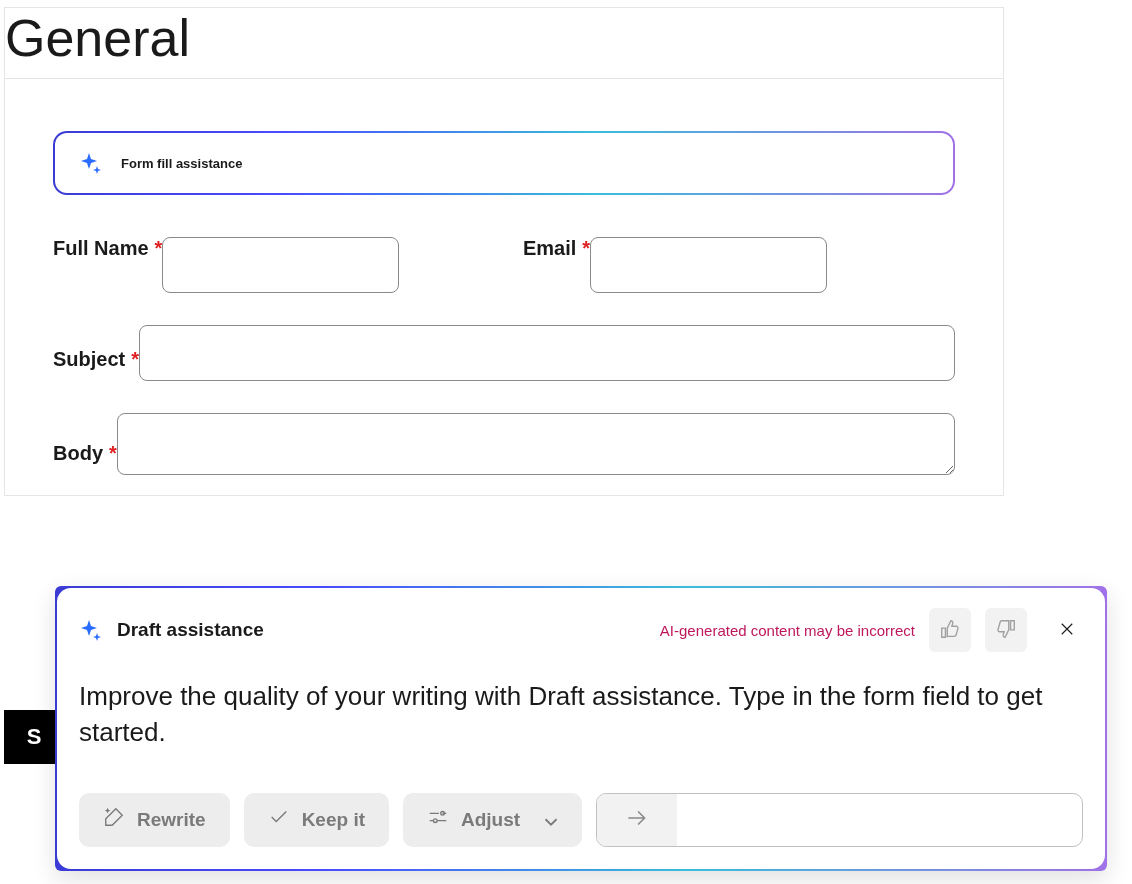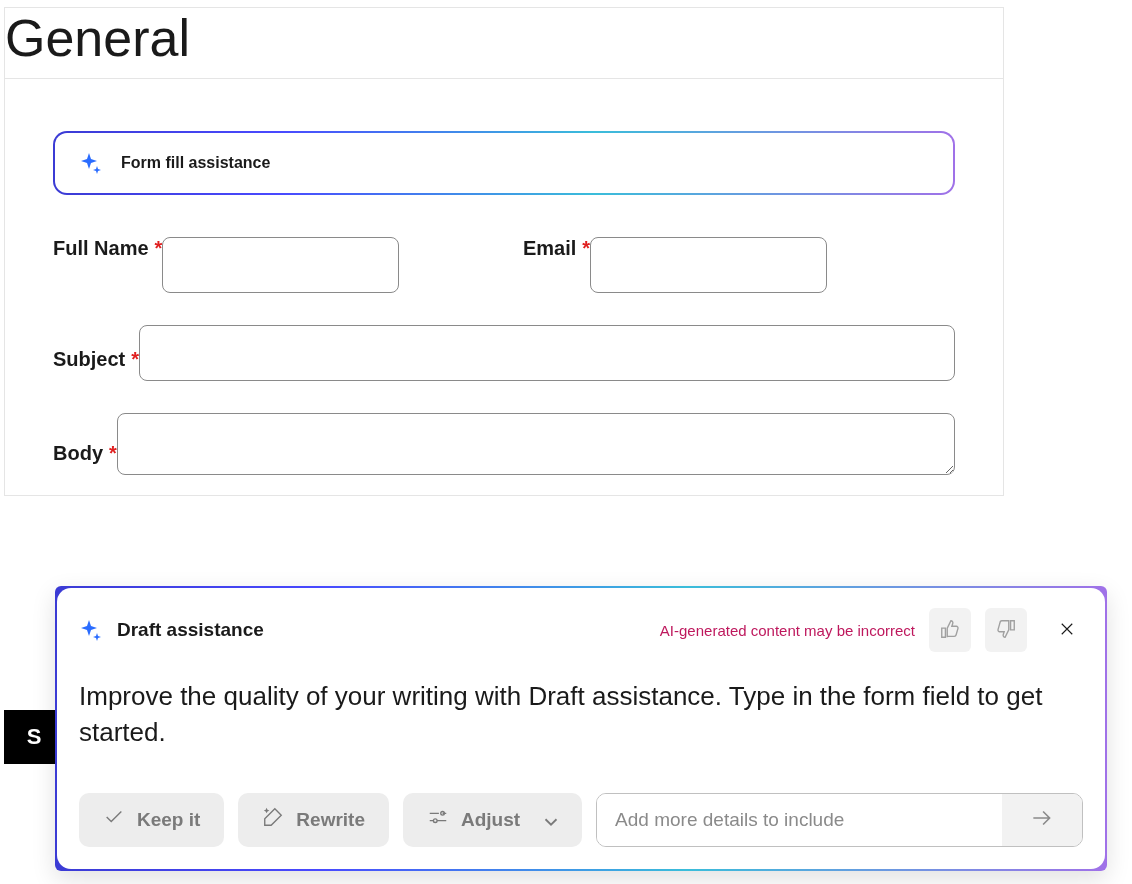--- a/index.html
+++ b/index.html
@@ -65,21 +65,21 @@
       align-items: center;
       gap: 18px;
       width: 100%;
     }
     .sparkle-icon svg {
       width: 24px;
       height: 24px;
       display: block;
     }
     .form-fill-label {
-      font-size: 16px;
+      font-size: 13px;
       font-weight: 600;
       color: #1a1a1a;
     }
     .form-row {
       display: flex;
       gap: 38px;
       margin-bottom: 32px;
     }
     .form-group {
       flex: 1;
@@ -368,49 +368,48 @@
         </span>
       </button>
     </div>
 
     <div class="draft-body">Improve the quality of your writing with Draft assistance. Type in the form field to get started.</div>
 
     <div class="draft-actions">
       <button class="action-btn">
         <span>
           <svg viewBox="0 0 24 24">
-              <path d="M4 12l5 5L20 6"></path>
-            </svg>
-        </span>
-        <span>Keep it</span>
-      </button>
-      <button class="action-btn">
-        <span>
-          <svg viewBox="0 0 24 24">
               <path d="M14 3l7 7-11 11H3v-7L14 3z"></path>
               <path d="M5 2l1 2 2 1-2 1-1 2-1-2-2-1 2-1z" fill="#7a7a7a" stroke="none"></path>
             </svg>
         </span>
         <span>Rewrite</span>
       </button>
+      <button class="action-btn">
+        <span>
+          <svg viewBox="0 0 24 24">
+              <path d="M4 12l5 5L20 6"></path>
+            </svg>
+        </span>
+        <span>Keep it</span>
+      </button>
       <button class="action-btn adjust-btn">
         <span>
           <svg viewBox="0 0 24 24">
               <path d="M3 8h10M17 8h4M15 8a2 2 0 1 0 4 0 2 2 0 0 0-4 0zM3 16h4M11 16h10M7 16a2 2 0 1 0 4 0 2 2 0 0 0-4 0z"></path>
             </svg>
         </span>
         <span>Adjust</span>
         <span class="chev">
           <svg viewBox="0 0 24 24">
               <path d="M6 9l6 6 6-6" fill="none" stroke="#7a7a7a" stroke-width="2"></path>
             </svg>
         </span>
       </button>
       <div class="draft-input-wrap">
-        <input class="draft-input" type="text" placeholder="Add more details to include" style="">
         <button class="send-btn">
           <span>
             <svg viewBox="0 0 24 24">
                 <path d="M4 12h15M13 6l6 6-6 6"></path>
               </svg>
           </span>
         </button>
       </div>
     </div>
   </div>

